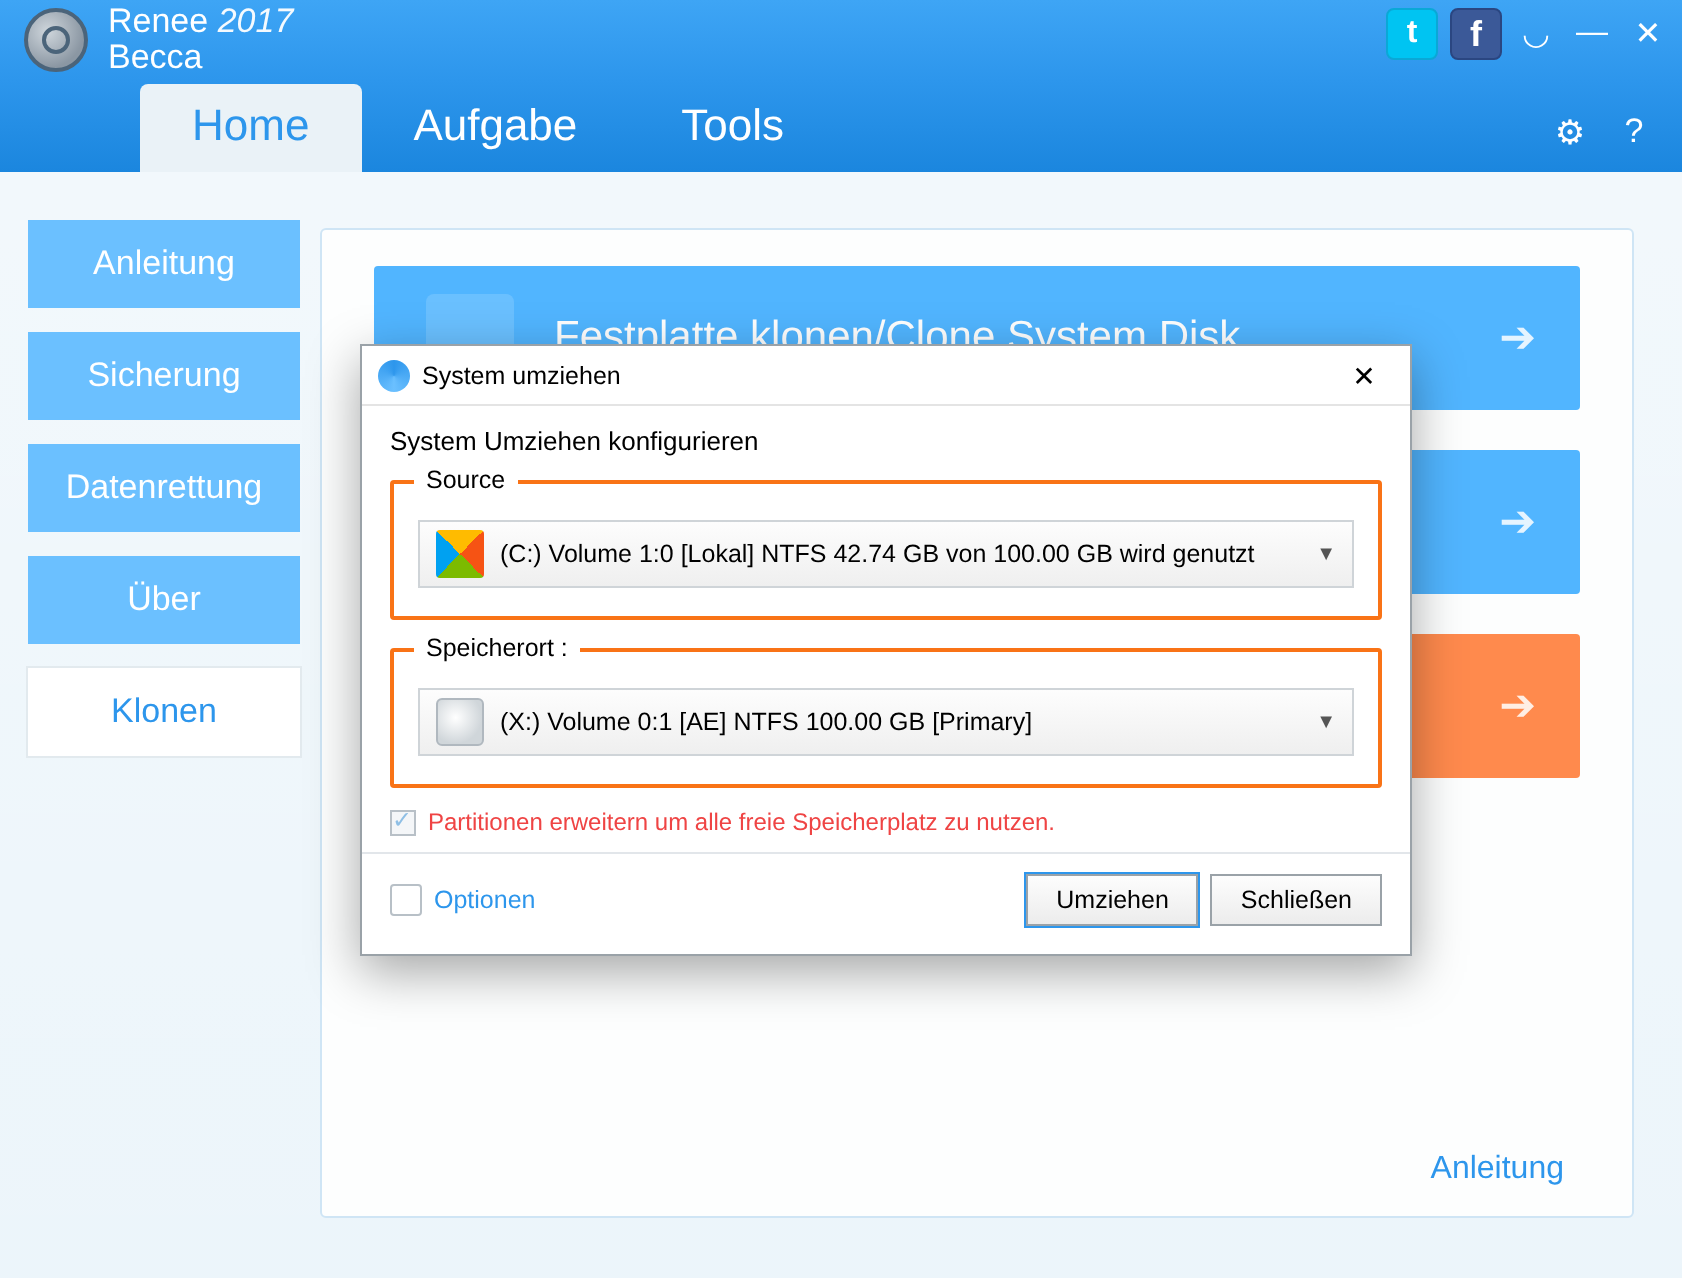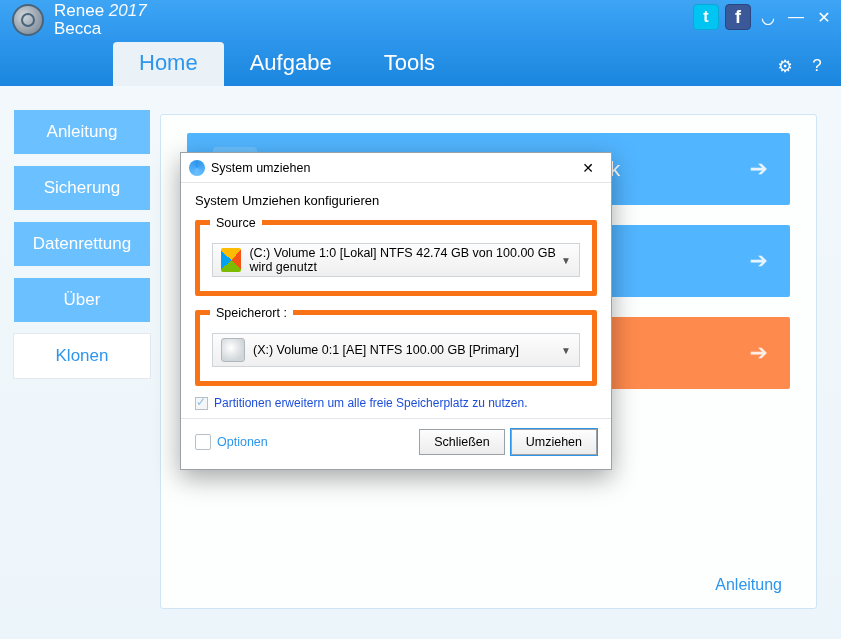--- a/index.html
+++ b/index.html
@@ -13,50 +13,50 @@
 .brand .b1 { font-size:17px; font-weight:300; }
 .brand .b1 i { font-style:italic; font-weight:300; opacity:.95; }
 .brand .b2 { font-size:17px; font-weight:300; }
 .titlebar-right { position:absolute; right:6px; top:4px; display:flex; gap:6px; align-items:center; }
 .sq-btn { width:26px; height:26px; border-radius:4px; display:flex; align-items:center; justify-content:center; cursor:pointer; }
 .tw { background:#00c4f2; color:#fff; font-weight:bold; font-size:16px; border:1px solid #0aa8d6; }
 .fb { background:#3b5998; color:#fff; font-weight:bold; font-size:18px; border:1px solid #2a4681; }
 .tshirt, .winmin, .winclose { width:22px; height:22px; color:#fff; display:flex; align-items:center; justify-content:center; cursor:pointer; font-size:16px; }
 
 
-.tabbar { height:46px; background:linear-gradient(180deg,#2d96ec 0%, #1b86de 100%); display:flex; align-items:flex-end; padding-left:113px; position:relative; }
+.tabbar { height:46px; background:linear-gradient(180deg,#2d96ec 0%, #1b86de 100%); display:flex; align-items:flex-end; padding-left:70px; position:relative; }
 .tab { color:#fff; font-size:22px; font-weight:300; padding:8px 26px 10px; cursor:pointer; }
 .tab.active { background:#eaf2f7; color:#2d96ec; border-radius:4px 4px 0 0; }
 .tabbar-right { position:absolute; right:14px; bottom:10px; display:flex; gap:12px; color:#fff; }
 .gear-icon, .help-icon { width:20px; height:20px; display:flex; align-items:center; justify-content:center; cursor:pointer; font-size:17px; }
 
 
 .main { position:relative; height:553px; background: linear-gradient(180deg, rgba(255,255,255,.4), rgba(255,255,255,.1)), #eaf4fa; }
 .sidebar { position:absolute; left:14px; top:24px; width:136px; }
 .side-item { height:44px; margin-bottom:12px; display:flex; align-items:center; justify-content:center; color:#fff; font-size:17px; background:#6bc0ff; cursor:pointer; }
 .side-item.active { background:#fff; color:#2d96ec; box-shadow:0 0 0 1px rgba(0,0,0,.05); }
 
 .content-panel { position:absolute; left:160px; right:24px; top:28px; bottom:30px; background:#fdfefe; border:1px solid #cfe5f5; border-radius:3px; padding:18px 26px; }
 .task-row { height:72px; border-radius:2px; margin-bottom:20px; display:flex; align-items:center; padding:0 26px; color:#fff; font-size:21px; cursor:pointer; position:relative; }
 .task-blue { background:#51b5ff; }
 .task-orange { background:#ff8a4d; }
 .task-icon { width:44px; height:44px; border-radius:4px; background:rgba(255,255,255,.15); margin-right:20px; }
 .task-arrow { position:absolute; right:22px; color:rgba(255,255,255,.85); font-size:22px; }
 .anleitung-link { position:absolute; right:34px; bottom:14px; color:#2d96ec; font-size:16px; cursor:pointer; }
-.dialog { position:absolute; left:180px; top:152px; width:432px; background:#fff; border:1px solid #9aa2a8; box-shadow:0 8px 24px rgba(0,0,0,.35); z-index:50; }
+.dialog { position:absolute; left:180px; top:172px; width:526px; background:#fff; border:1px solid #9aa2a8; box-shadow:0 8px 24px rgba(0,0,0,.35); z-index:50; }
 .dlg-title { height:30px; display:flex; align-items:center; padding:0 8px; border-bottom:1px solid #e4e4e4; background:#fff; font-size:12.5px; }
 .dlg-title .dicon { width:16px; height:16px; margin-right:6px; border-radius:50%; background:conic-gradient(#2d96ec,#6bc0ff,#2d96ec); }
 .dlg-title .dclose { margin-left:auto; cursor:pointer; width:30px; text-align:center; font-size:14px; }
 .dlg-sub { padding:10px 14px 6px; font-size:13px; }
-.dlg-group { margin:6px 14px 14px; border:5px solid #f97316; border-radius:2px; padding:18px 12px 14px; position:relative; }
+.dlg-group { margin:6px 14px 14px; border:2px solid #f97316; border-radius:2px; padding:18px 12px 14px; position:relative; }
 .dlg-group .grp-label { position:absolute; top:-9px; left:10px; background:#fff; padding:0 6px; font-size:12.5px; }
 .drive-select { display:flex; align-items:center; height:34px; border:1px solid #cfd4d8; background:linear-gradient(#fdfdfd,#efefef); padding:0 8px; font-size:12.5px; cursor:pointer; position:relative; }
 .drive-select .dicon2 { width:24px; height:24px; margin-right:8px; }
 .drive-select .dd { position:absolute; right:8px; font-size:10px; color:#555; }
-.chk-row { margin:-4px 14px 8px; font-size:12px; color:#1d4ed8; display:flex; align-items:center; gap:6px; }
+.chk-row { margin:-4px 14px 8px; font-size:12px; color:#ef4444; display:flex; align-items:center; gap:6px; }
 .chk-row .cb { width:13px; height:13px; border:1px solid #b8c0c7; background:#f4f6f8; position:relative; }
 .chk-row .cb:after { content:"✓"; position:absolute; top:-3px; left:0; font-size:12px; color:#8fbfe5; }
 .dlg-divider { height:1px; background:#e2e6ea; margin:6px 0 0; }
 .dlg-footer { display:flex; align-items:center; padding:10px 14px 14px; }
 .opt-link { display:flex; align-items:center; gap:6px; color:#2d96ec; font-size:12.5px; cursor:pointer;text-align:right; }
 .opt-link .oicon { width:16px; height:16px; border:1px solid #b8c0c7; border-radius:2px; }
 .dlg-footer .spacer { flex:1; }
 .dlg-btn { height:26px; padding:0 14px; font-size:12.5px; border:1px solid #9aa2a8; background:linear-gradient(#fdfdfd,#ececec); cursor:pointer; margin-left:6px; }
 .dlg-btn.primary { box-shadow:0 0 0 1px #2d96ec; }
 
@@ -152,16 +152,16 @@
   </div>
 
   <div class="dlg-divider"></div>
 
   <div class="dlg-footer">
     <div class="opt-link">
       <div class="oicon"></div>
       <span>Optionen</span>
     </div>
     <div class="spacer"></div>
+    <button class="dlg-btn primary">Umziehen</button>
     <button class="dlg-btn">Schließen</button>
-    <button class="dlg-btn primary">Umziehen</button>
   </div>
 </div>
 
 </body></html>

